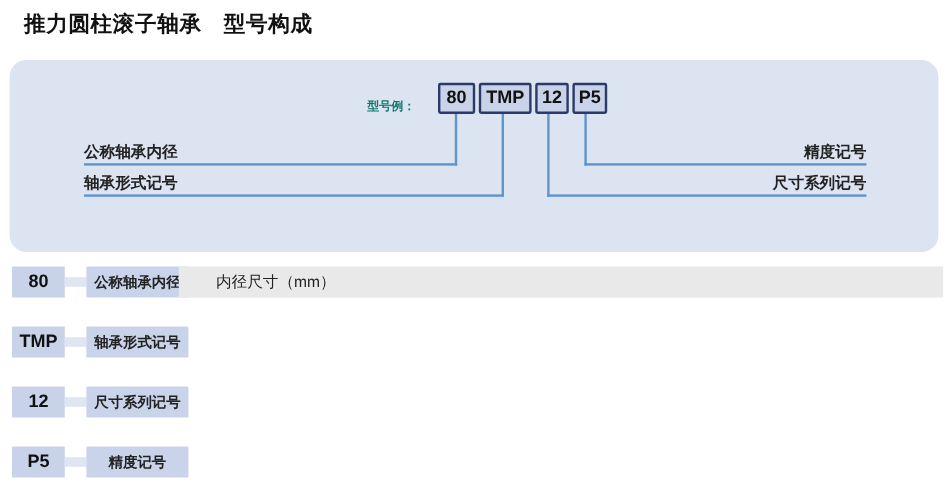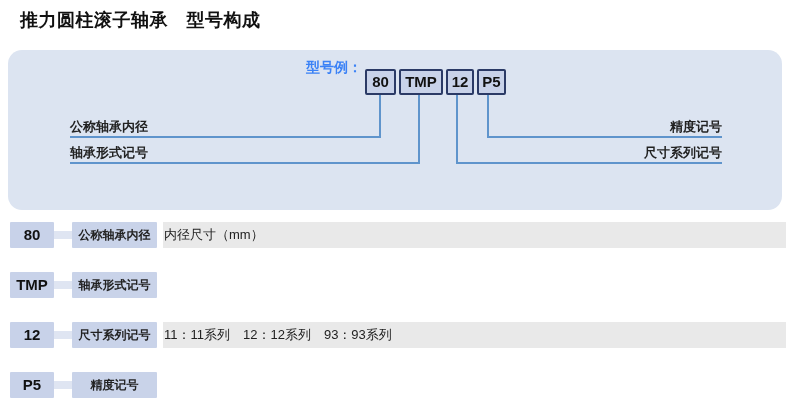--- a/index.html
+++ b/index.html
@@ -9,22 +9,22 @@
   }
   .title{
     position:absolute;left:20px;top:8px;
     font-size:18px;font-weight:bold;color:#111;letter-spacing:.5px;
   }
   .panel{
     position:absolute;left:8px;top:50px;width:774px;height:160px;
     background:var(--panel-bg,#dce4f1);border-radius:14px;
   }
   .example-label{
-    position:absolute;left:306px;top:59px;
-    font-size:14px;font-weight:bold;color:#3b82f6;
+    position:absolute;left:306px;top:82px;
+    font-size:10px;font-weight:bold;color:#0f766e;
   }
   .code-boxes{position:absolute;left:365px;top:69px;display:flex;gap:3px;}
   .code-box{
     box-sizing:border-box;height:26px;line-height:22px;
     background:var(--code-box-bg,#c8d2e9);
     border:2px solid var(--code-box-border,#2b3a66);
     border-radius:2px;text-align:center;
     font-size:15px;font-weight:bold;color:#111;
   }
   .w-80{width:31px}.w-tmp{width:44px}.w-12{width:28px}.w-p5{width:29px}
@@ -41,23 +41,23 @@
   .row-notch{
     position:absolute;left:54px;top:9px;width:18px;height:8px;
     background:var(--notch-bg,#dfe5f2);
   }
   .row-label{
     position:absolute;left:72px;top:0;width:85px;height:26px;line-height:26px;
     background:var(--label-box-bg,#c9d3e9);border-radius:1px;
     text-align:center;font-size:12px;font-weight:bold;color:#222;
   }
   .row-strip{
-    position:absolute;left:163px;right:4px;top:0;height:26px;line-height:26px;
+    position:absolute;left:149px;right:4px;top:0;height:26px;line-height:26px;
     background:var(--row-strip-bg,#e9e9e9);
-    padding-left:1px;font-size:13px;color:#222;white-space:nowrap;
+    padding-left:31px;font-size:13px;color:#222;white-space:nowrap;
     box-sizing:border-box;
   }
   .r1{top:222px}.r2{top:272px}.r3{top:322px}.r4{top:372px}
 </style>
 </head>
 <body>
 
 <div class="stage">
 
   <div class="title">推力圆柱滚子轴承　型号构成</div>
@@ -97,21 +97,20 @@
   <div class="row r2">
     <div class="row-code">TMP</div>
     <div class="row-notch"></div>
     <div class="row-label">轴承形式记号</div>
   </div>
 
   <div class="row r3">
     <div class="row-code">12</div>
     <div class="row-notch"></div>
     <div class="row-label">尺寸系列记号</div>
-    <div class="row-strip">11：11系列　12：12系列　93：93系列</div>
   </div>
 
   <div class="row r4">
     <div class="row-code">P5</div>
     <div class="row-notch"></div>
     <div class="row-label">精度记号</div>
   </div>
 
 </div>
 

